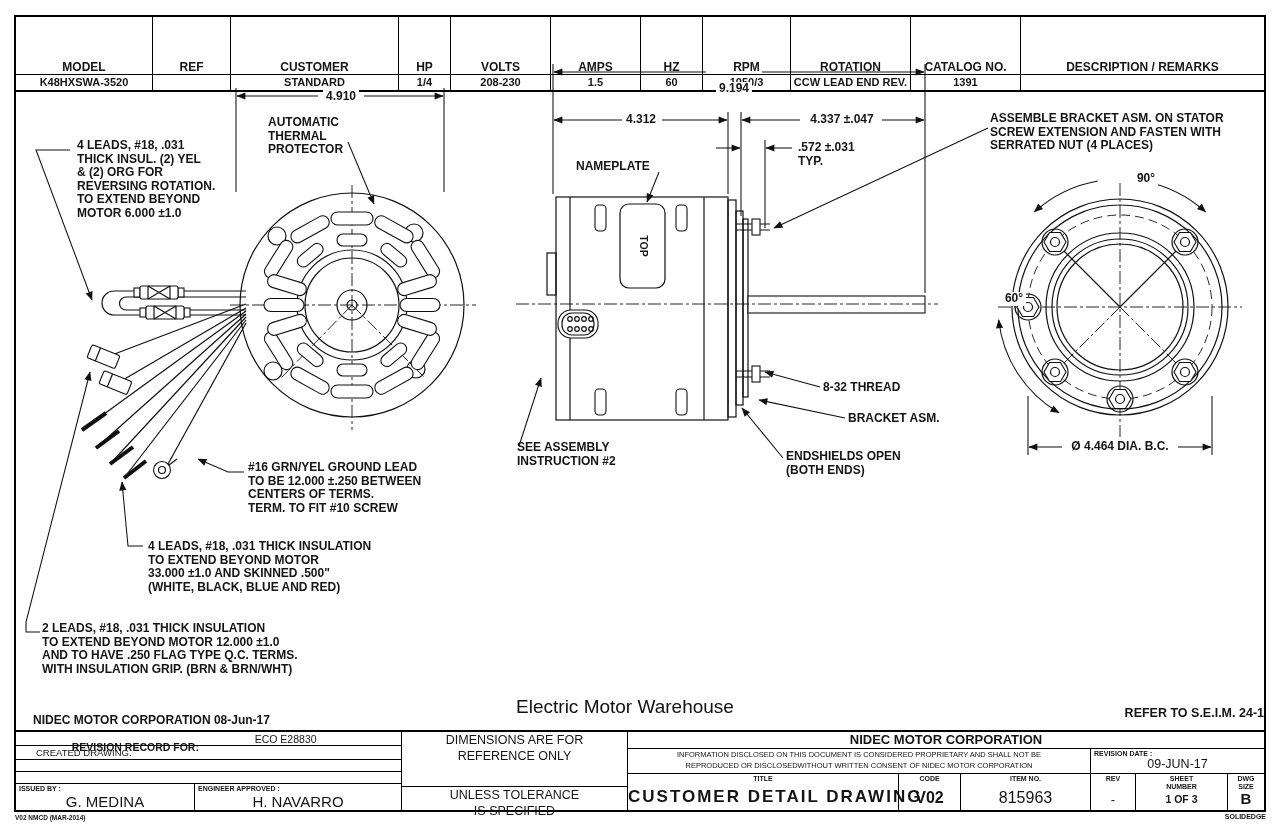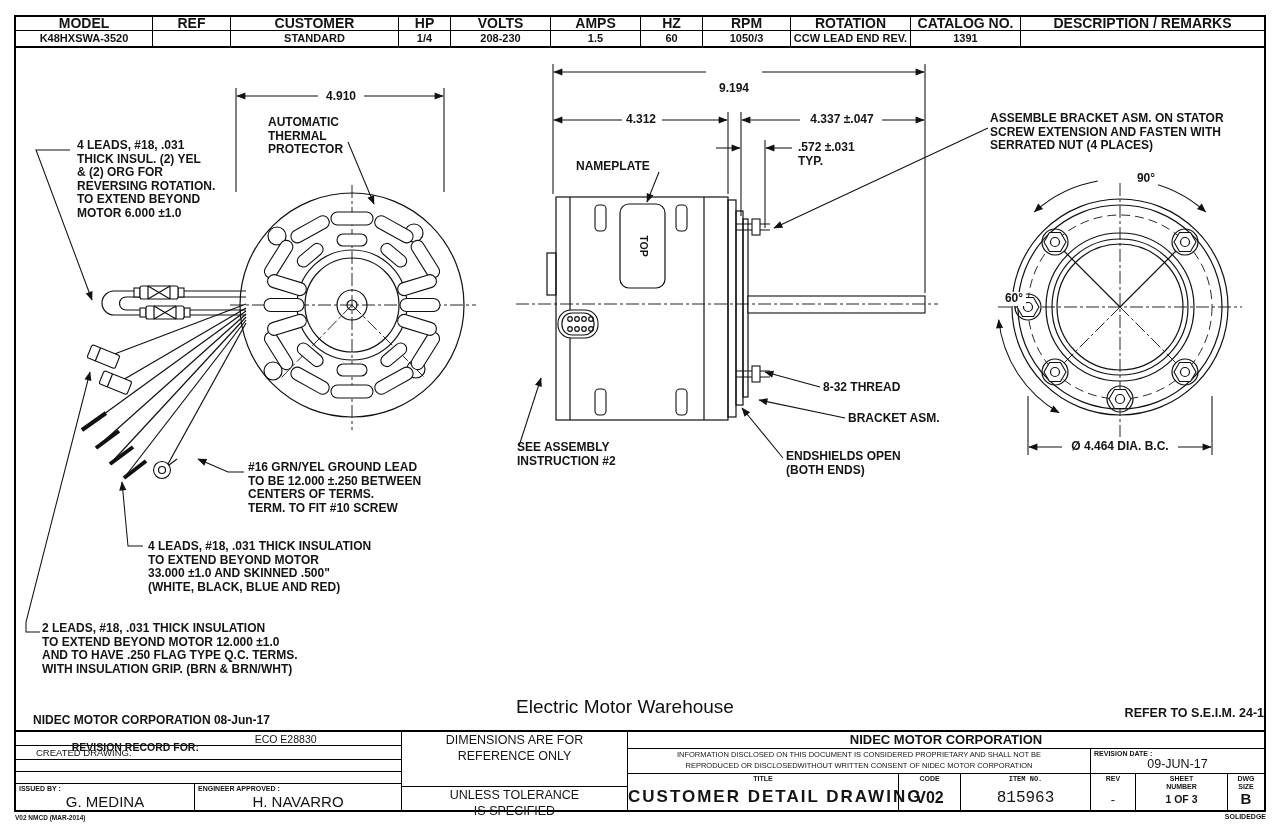--- a/index.html
+++ b/index.html
@@ -5,22 +5,22 @@
   html,body{margin:0;padding:0;background:#fff;}
   #page{position:relative;width:1280px;height:832px;background:#fff;overflow:hidden;
         font-family:"Liberation Sans", sans-serif;color:#141414;}
   #frame{position:absolute;left:14px;top:15px;width:1252px;height:797px;
          border:2px solid #000;box-sizing:border-box;}
   
   #spec{position:absolute;left:16px;top:17px;width:1248px;display:flex;
         border-bottom:2px solid #000;box-sizing:border-box;}
   .tc{box-sizing:border-box;border-left:1.5px solid #000;display:flex;flex-direction:column;}
   .tc:first-child{border-left:none;}
-  .th{height:13px;border-bottom:1.5px solid #000;font-size:14px;font-weight:700;
-      text-align:center;line-height:13px;white-space:nowrap;overflow:hidden;}
+  .th{height:13px;border-bottom:1.5px solid #000;font-size:12px;font-weight:700;
+      text-align:center;line-height:13px;white-space:nowrap;overflow:hidden;margin-top:44px;}
   .td{height:15px;font-size:11px;font-weight:700;text-align:center;line-height:15px;white-space:nowrap;}
   
   #dr{position:absolute;left:0;top:0;width:1280px;height:832px;}
   #dr *{vector-effect:none;}
   .st{fill:none;stroke:#111;stroke-width:1.2;}
   .cl{fill:none;stroke:#111;stroke-width:.9;stroke-dasharray:13 3 3 3;}
   .dsh{fill:none;stroke:#111;stroke-width:.9;stroke-dasharray:9 5;}
   .wf{fill:#fff;stroke:#111;stroke-width:1.1;}
   .ld{fill:none;stroke:#111;stroke-width:1.05;}
   
@@ -61,21 +61,21 @@
   .rdate .tag{position:absolute;left:3px;top:1px;font-size:7px;font-weight:700;}
   .rdate .v{position:absolute;left:0;right:0;top:8px;text-align:center;font-size:12.5px;font-weight:400;}
   .botrow{flex:1;display:flex;}
   .fcell{position:relative;box-sizing:border-box;}
   .fcell + .fcell{border-left:1.5px solid #000;}
   .fcell .tag{position:absolute;left:0;right:0;top:1px;text-align:center;font-size:7px;
               font-weight:700;line-height:1.15;white-space:pre-line;}
   .fcell .val{position:absolute;left:0;right:0;bottom:3px;text-align:center;}
   #f-title{flex:1;} #f-title .val{font-size:17px;font-weight:700;letter-spacing:2px;white-space:nowrap;}
   #f-code{width:62px;} #f-code .val{font-size:16px;font-weight:700;}
-  #f-item{width:130px;font-family:Liberation Mono, monospace;} #f-item .val{font-size:16px;font-weight:400;}
+  #f-item{width:130px;} #f-item .val{font-size:16px;font-weight:400;}
   #f-rev{width:45px;} #f-rev .val{font-size:13px;font-weight:400;}
   #f-sheet{width:92px;} #f-sheet .val{font-size:10.5px;font-weight:700;bottom:5px;}
   #f-dwg{width:37px;} #f-dwg .val{font-size:15px;font-weight:700;}
   #tiny-l{position:absolute;left:15px;top:814px;font-size:6.5px;font-weight:700;}
   #tiny-r{position:absolute;right:14px;top:813px;font-size:7px;font-weight:700;}
   #tp{position:absolute;left:629px;top:240px;width:30px;text-align:center;
       font-size:10.5px;font-weight:700;transform:rotate(90deg);}
 </style>
 </head>
 <body>

